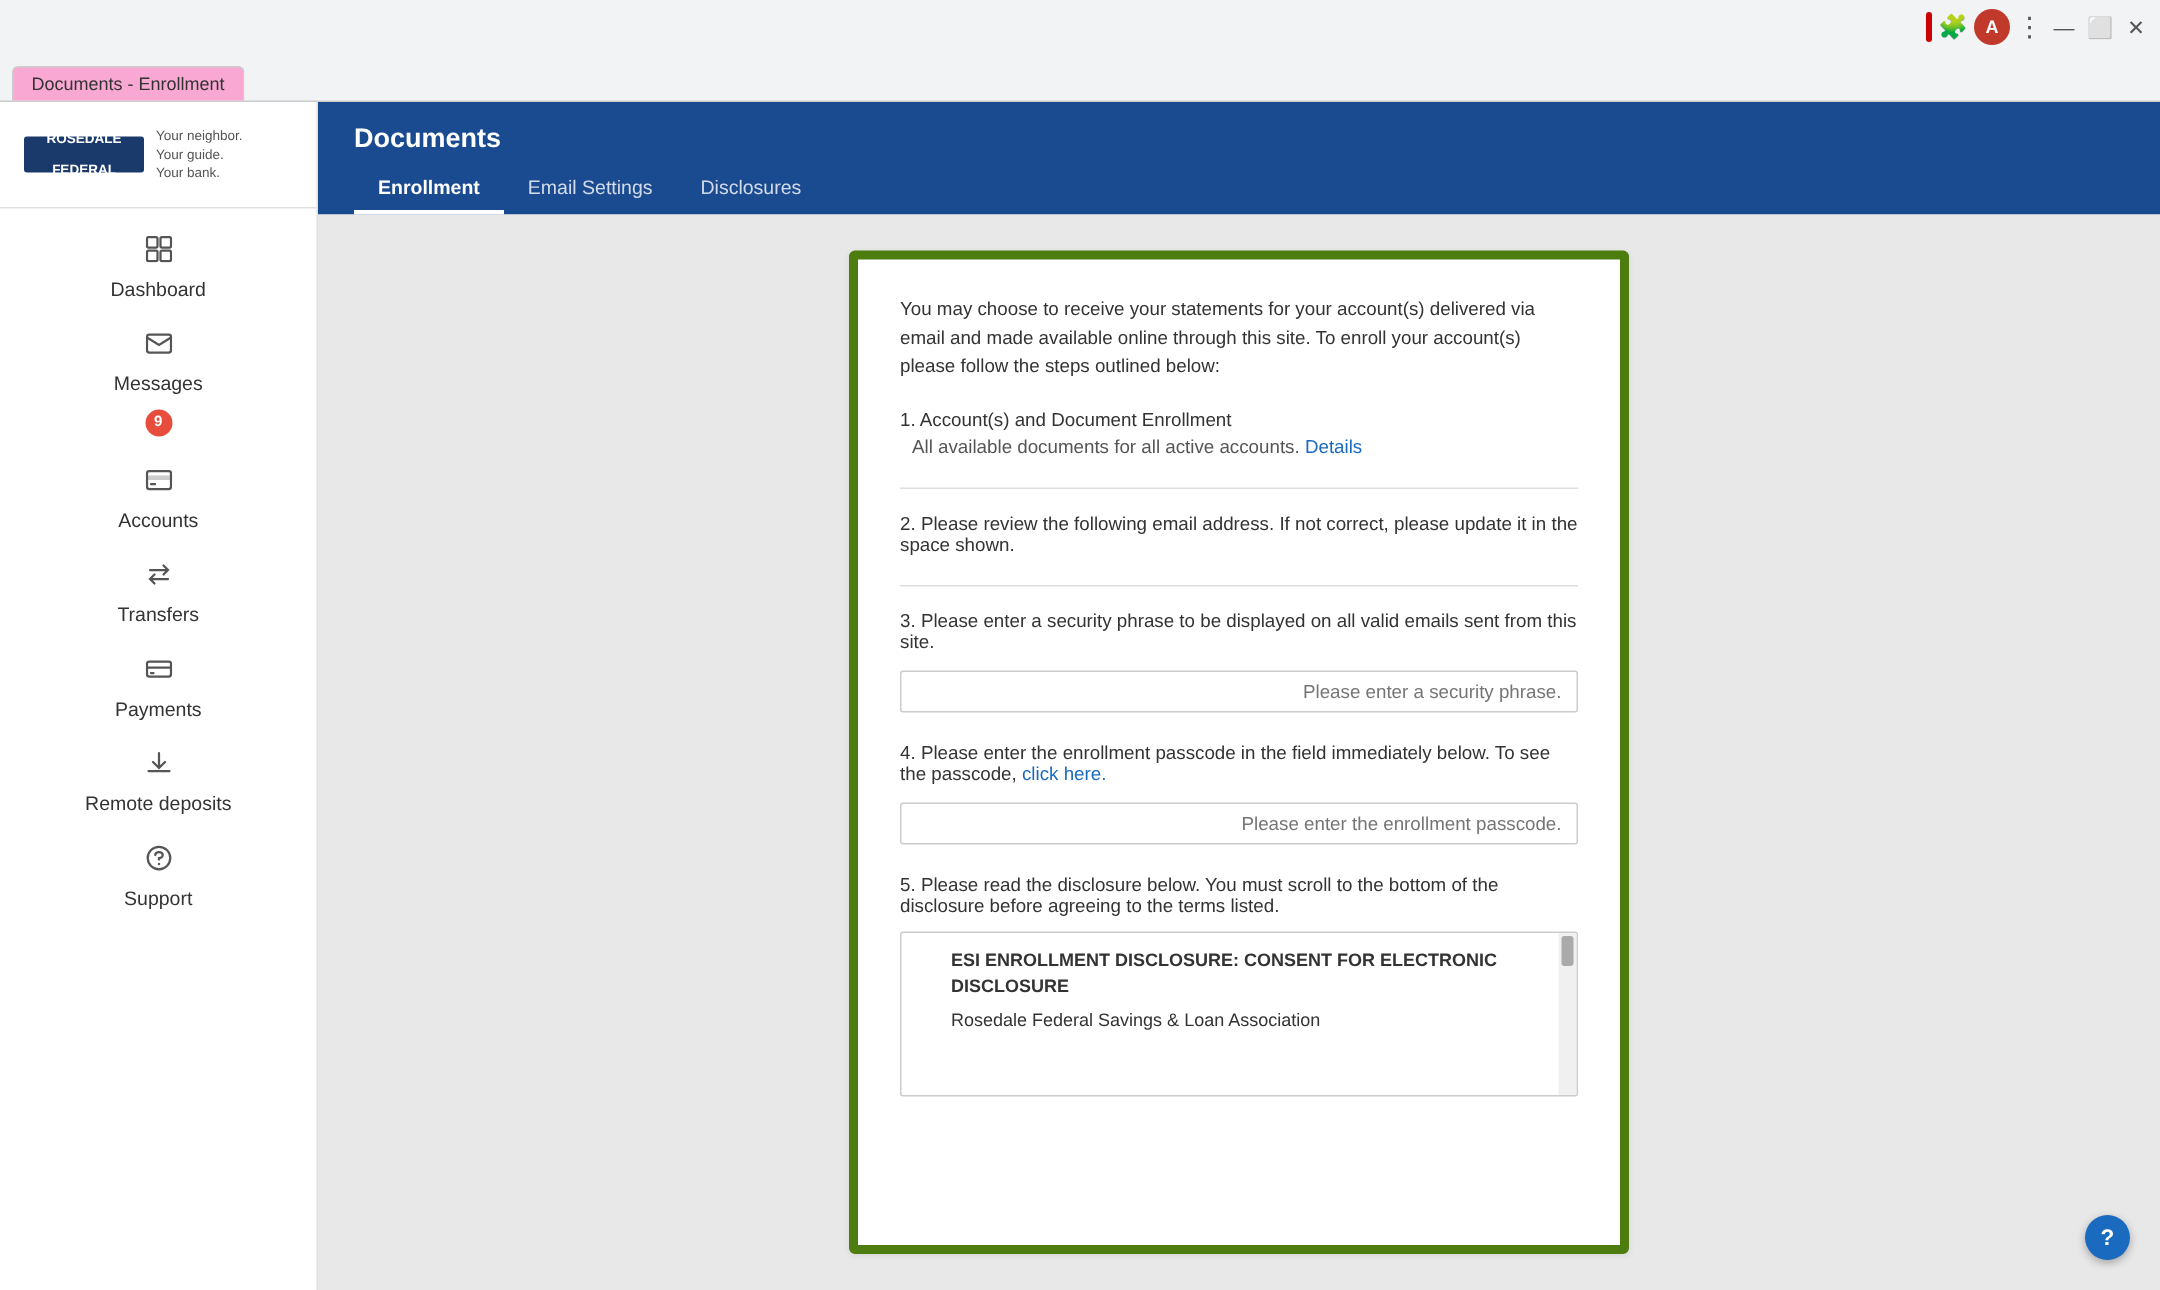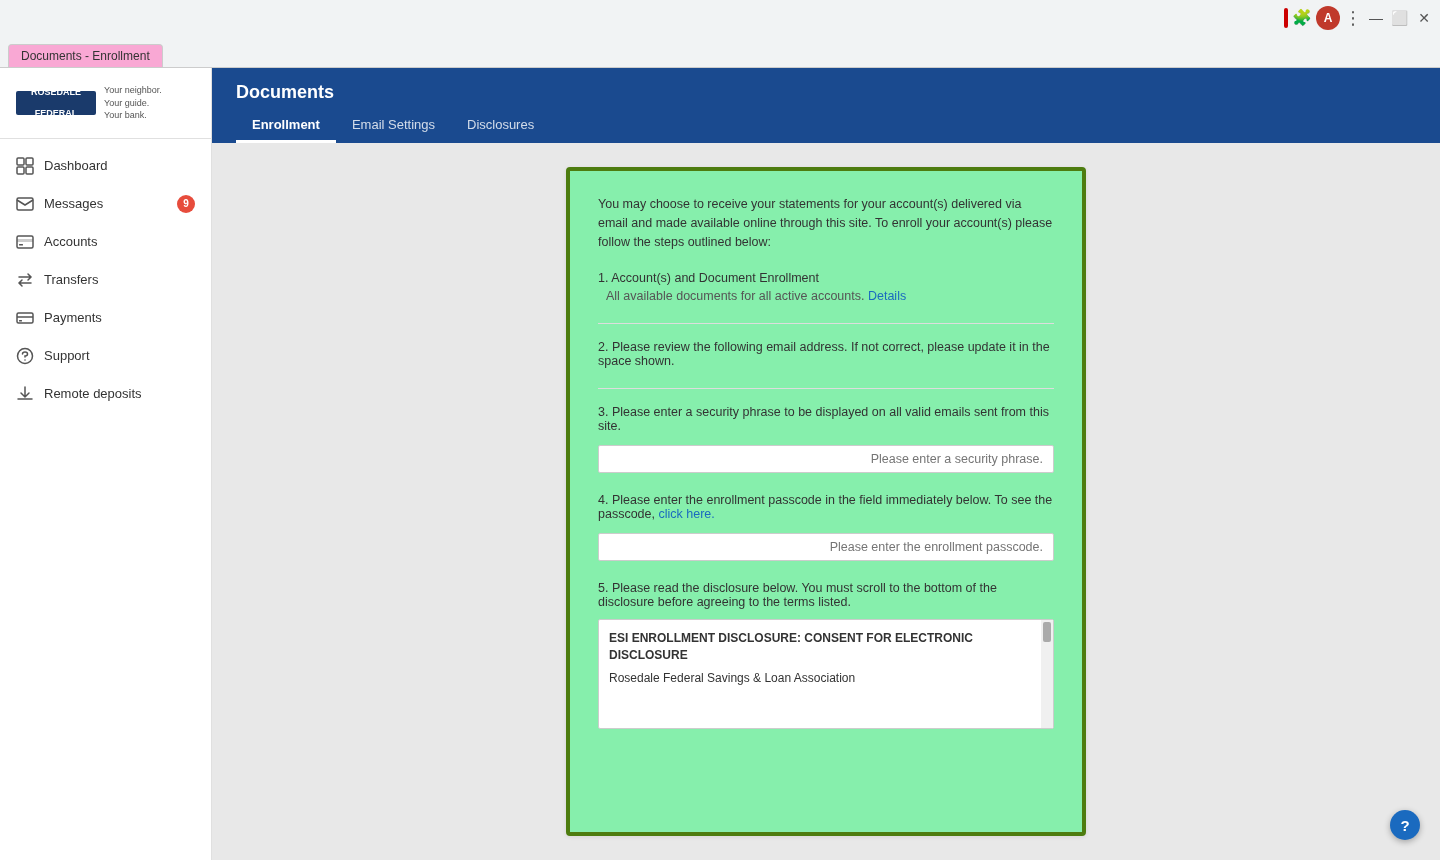--- a/index.html
+++ b/index.html
@@ -94,20 +94,21 @@
     .sidebar-nav {
       padding: 8px 0;
       flex: 1;
     }
     .nav-item {
       display: flex; align-items: center; gap: 10px;
       padding: 10px 16px;
       cursor: pointer;
       color: #333;
       font-size: 13px;
+      flex-direction: column;
     }
     .nav-item .nav-icon { width: 18px; height: 18px; color: #555; flex-shrink: 0; }
     .nav-item .nav-label { flex: 1; }
     .nav-badge {
       background: #e74c3c; color: white;
       border-radius: 50%; width: 18px; height: 18px;
       font-size: 10px; display: flex; align-items: center; justify-content: center;
       font-weight: bold;
     }
 
@@ -153,22 +154,22 @@
     .content-body {
       flex: 1;
       overflow-y: auto;
       background: #e8e8e8;
       padding: 24px 40px;
       display: flex;
       justify-content: center;
     }
 
     .enrollment-card {
-      background: #86efac;
-      border: 4px solid #4d7c0f;
+      background: #ffffff;
+      border: 6px solid #4d7c0f;
       border-radius: 4px;
       padding: 24px 28px;
       max-width: 520px;
       width: 100%;
       box-shadow: 0 1px 4px rgba(0,0,0,0.08);
     }
 
     .intro-text {
       font-size: 12.5px;
       color: #333;
@@ -217,20 +218,21 @@
     }
 
     .disclosure-box {
       border: 1px solid #ccc;
       border-radius: 2px;
       height: 110px;
       overflow: hidden;
       margin-top: 10px;
       position: relative;
       background: white;
+      padding-left: 23px;
     }
 
     .disclosure-content {
       padding: 10px 20px 10px 10px;
       font-size: 12px;
       color: #333;
       line-height: 1.4;
     }
 
     .disclosure-title {
@@ -360,36 +362,36 @@
             <line x1="1" y1="8" x2="17" y2="8" stroke="#555" stroke-width="1.5"></line>
             <rect x="3" y="11" width="3" height="1.5" rx="0.5" fill="#555"></rect>
           </svg>
         </span>
         <span class="nav-label">Payments</span>
       </div>
 
       <div class="nav-item">
         <span class="nav-icon">
           <svg width="18" height="18" viewBox="0 0 18 18" fill="none">
+            <path d="M9 2v10M5 8l4 4 4-4" stroke="#555" stroke-width="1.5" stroke-linecap="round"></path>
+            <path d="M2 14h14" stroke="#555" stroke-width="1.5" stroke-linecap="round"></path>
+          </svg>
+        </span>
+        <span class="nav-label">Remote deposits</span>
+      </div>
+
+      <div class="nav-item">
+        <span class="nav-icon">
+          <svg width="18" height="18" viewBox="0 0 18 18" fill="none">
             <circle cx="9" cy="9" r="7.5" stroke="#555" stroke-width="1.5" fill="none"></circle>
             <path d="M9 10V9c1.5 0 2.5-1 2.5-2S10.5 5 9 5s-2.5 1-2.5 2" stroke="#555" stroke-width="1.5" stroke-linecap="round"></path>
             <circle cx="9" cy="13" r="0.8" fill="#555"></circle>
           </svg>
         </span>
         <span class="nav-label">Support</span>
-      </div>
-
-      <div class="nav-item">
-        <span class="nav-icon">
-          <svg width="18" height="18" viewBox="0 0 18 18" fill="none">
-            <path d="M9 2v10M5 8l4 4 4-4" stroke="#555" stroke-width="1.5" stroke-linecap="round"></path>
-            <path d="M2 14h14" stroke="#555" stroke-width="1.5" stroke-linecap="round"></path>
-          </svg>
-        </span>
-        <span class="nav-label">Remote deposits</span>
       </div>
 
     </nav>
   </div>
 
   <div class="main-area">
 
     <div class="top-header">
       <div class="header-title">Documents</div>
       <div class="header-tabs">

